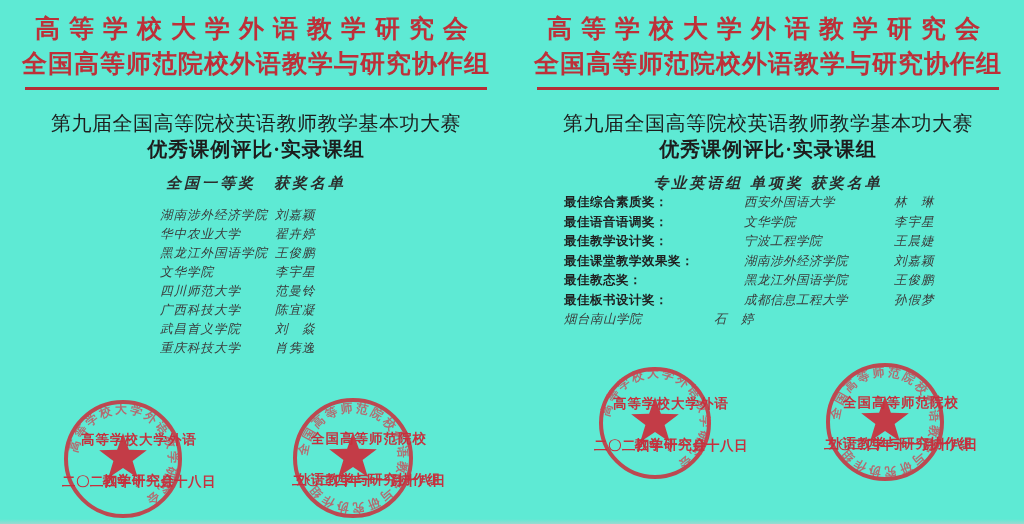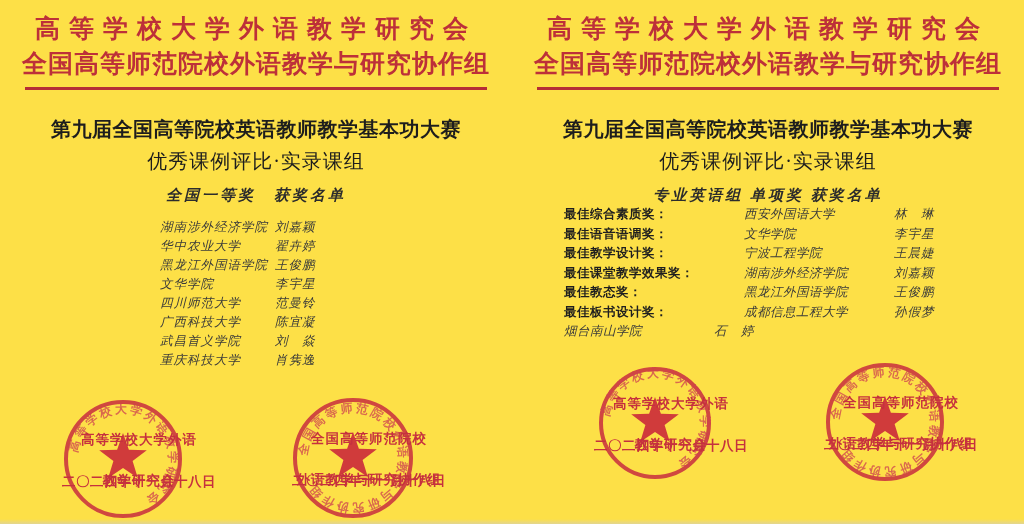--- a/index.html
+++ b/index.html
@@ -1,19 +1,19 @@
 <!DOCTYPE html>
 <html><head>
 <meta charset="utf-8">
 <style>
   html,body{margin:0;padding:0;background:#ffffff;}
   #canvas{
     position:relative;
     width:1024px;height:524px;
-    background:#fde047;
+    background:#5eead4;
     overflow:hidden;
     font-family:"Liberation Serif","DejaVu Serif",serif;
     display:flex;
   }
   .page{
     position:relative;
     width:512px;height:524px;
     overflow:hidden;
     text-align:center;
   }
@@ -26,26 +26,26 @@
   .org-line2{
     color:#bd3039;font-weight:bold;font-size:25px;line-height:36px;
     letter-spacing:1px;white-space:nowrap;
   }
   .org-underline{
     width:462px;height:0;margin:5px auto 0 auto;
     border-bottom:3px solid #b52d36;
   }
   
   .title-line1{
+    color:#1d1d1d;font-weight:normal;font-size:20px;line-height:26px;
+    margin-top:20px;letter-spacing:0.5px;white-space:nowrap;
+  }
+  .title-line2{
     color:#1d1d1d;font-weight:bold;font-size:20px;line-height:26px;
-    margin-top:26px;letter-spacing:0.5px;white-space:nowrap;
-  }
-  .title-line2{
-    color:#1d1d1d;font-weight:normal;font-size:20px;line-height:26px;
-    margin-top:6px;letter-spacing:1px;
+    letter-spacing:1px;
   }
   .subtitle{
     color:#2c2c2c;font-weight:bold;font-style:italic;font-size:15px;
     margin-top:12px;letter-spacing:3px;
   }
   
   .winners{margin-top:13px;text-align:left;}
   .wrow{display:flex;margin-left:160px;line-height:19px;font-size:12.5px;}
   .wrow .inst{
     width:115px;color:#3a3a3a;font-style:italic;letter-spacing:1px;

